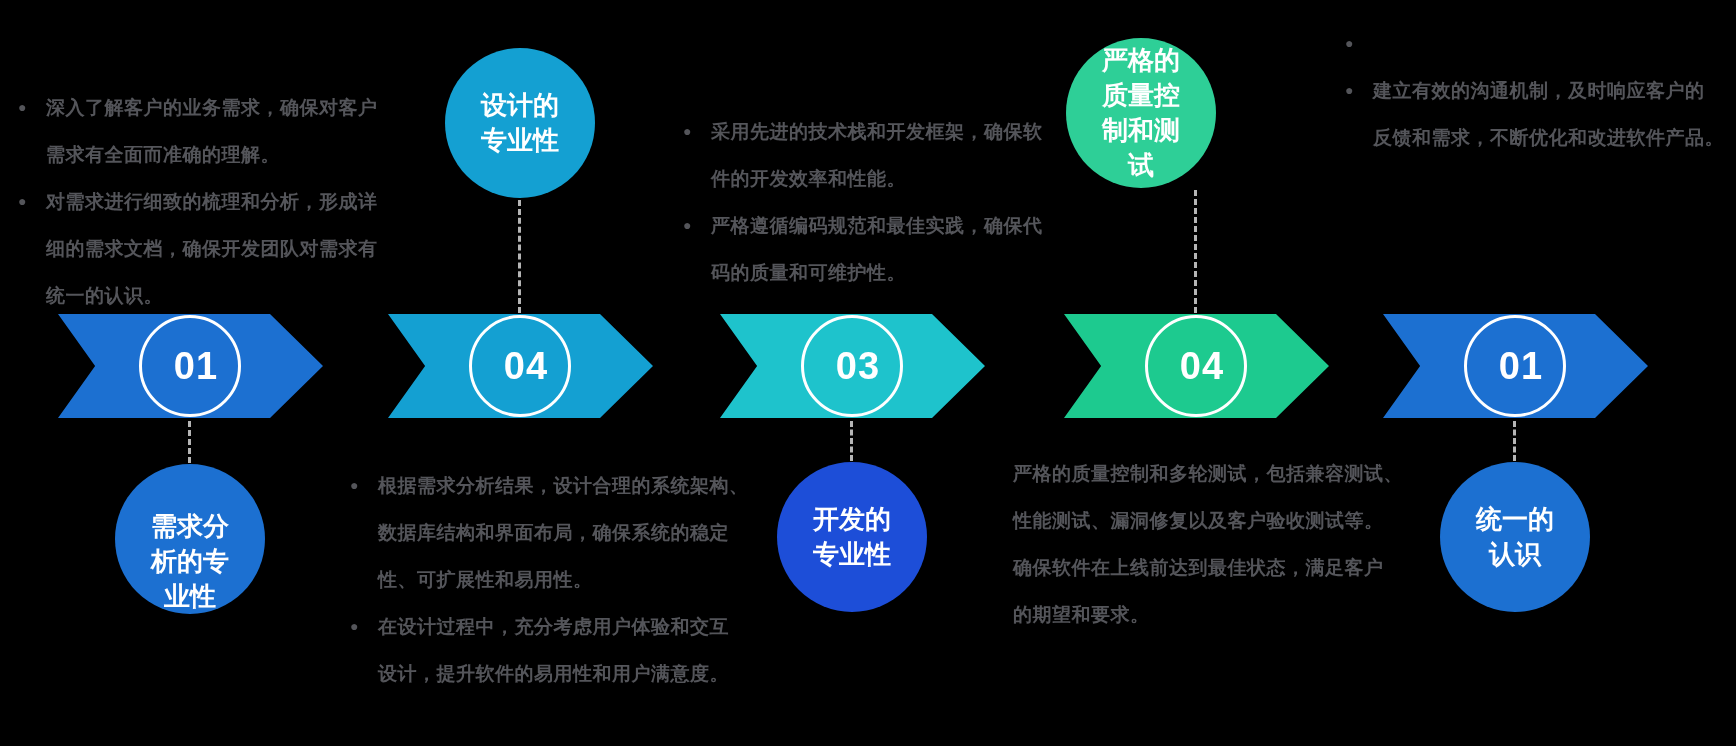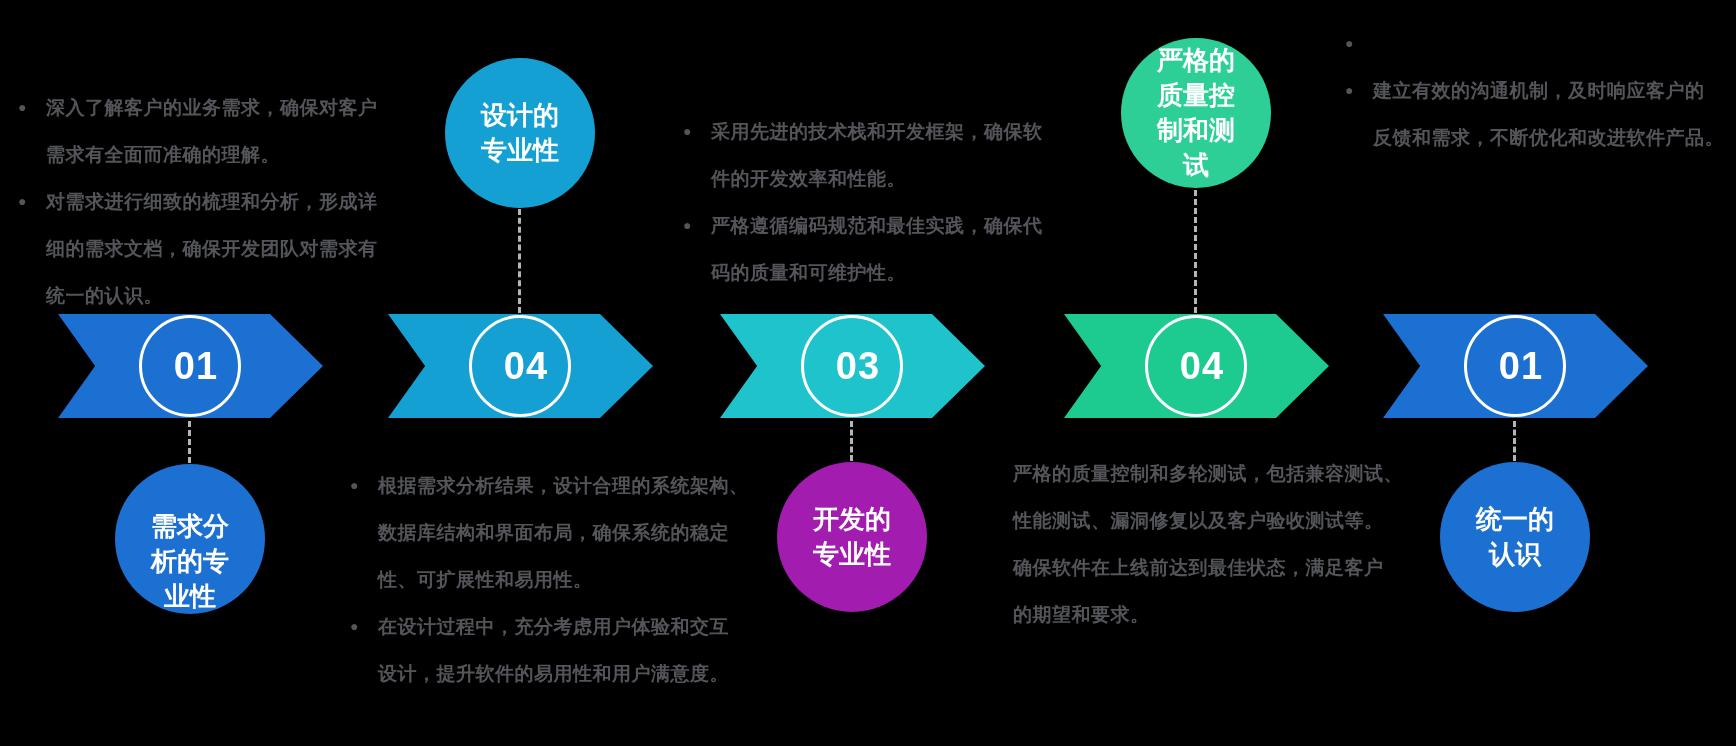--- a/index.html
+++ b/index.html
@@ -26,23 +26,23 @@
   .s3 .dash{left:850px;top:421px;height:40px}
   .s4 .dash{left:1194px;top:190px;height:123px}
   .s5 .dash{left:1513px;top:421px;height:40px}
 
   
   .title-circle{position:absolute;width:150px;height:150px;border-radius:50%;
                 display:flex;align-items:center;justify-content:center;}
   .title-circle .t{width:80px;color:#ffffff;font-size:26px;font-weight:bold;line-height:35px;
                    text-align:center;word-break:break-all;}
   .s1 .title-circle{left:115px;top:464px}
-  .s2 .title-circle{left:445px;top:58px}
+  .s2 .title-circle{left:445px;top:48px}
   .s3 .title-circle{left:777px;top:462px}
-  .s4 .title-circle{left:1121px;top:38px}
+  .s4 .title-circle{left:1066px;top:38px}
   .s5 .title-circle{left:1440px;top:462px}
 
   
   .details{position:absolute;}
   .s1 .details{left:18px;top:84px}
   .s2 .details{left:350px;top:462px}
   .s3 .details{left:683px;top:108px}
   .s4 .details{left:1013px;top:450px}
   .s5 .details{left:1345px;top:20px}
   .item{display:flex;align-items:flex-start;}
@@ -102,21 +102,21 @@
       </div>
     </div>
   </section>
 
   <section class="s3">
     <div class="arrow" style="background: rgb(30, 195, 204);"></div>
     <div class="num-circle">
       <span>03</span>
     </div>
     <div class="dash"></div>
-    <div class="title-circle" style="background: #a21caf;">
+    <div class="title-circle" style="background: #1d4ed8;">
       <span class="t">开发的专业性</span>
     </div>
     <div class="details">
       <div class="item">
         <span class="dot">●</span>
         <p class="txt">采用先进的技术栈和开发框架，确保软
 件的开发效率和性能。</p>
       </div>
       <div class="item">
         <span class="dot">●</span>

